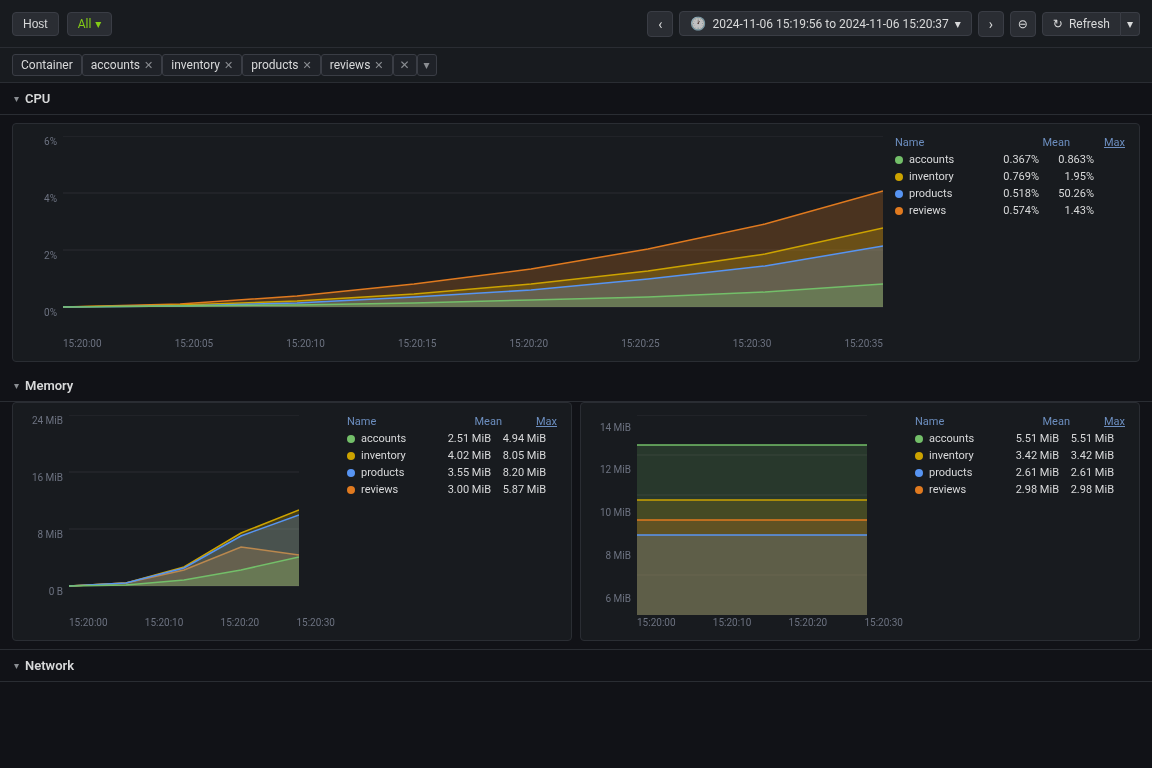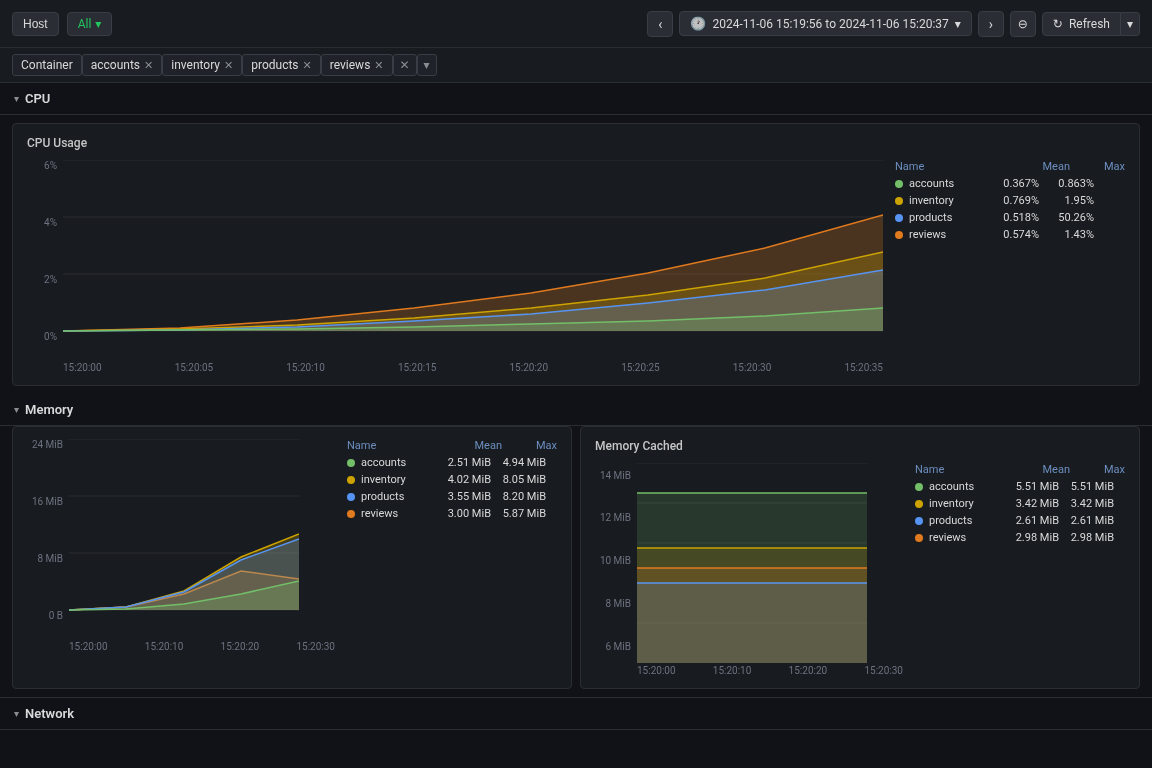--- a/index.html
+++ b/index.html
@@ -35,21 +35,21 @@
       border-radius: 4px;
       font-size: 12px;
       cursor: pointer;
     }
     .all-dropdown {
       display: flex;
       align-items: center;
       gap: 4px;
       background: #2a2d33;
       border: 1px solid #3a3d45;
-      color: #22c55e;
+      color: #84cc16;
       padding: 4px 10px;
       border-radius: 4px;
       font-size: 12px;
       cursor: pointer;
     }
     .top-center {
       display: flex;
       align-items: center;
       gap: 6px;
     }
@@ -204,21 +204,21 @@
     }
     .legend-table .legend-header {
       display: flex;
       gap: 0;
       margin-bottom: 4px;
       color: #6c8ebf;
       font-size: 11px;
     }
     .legend-table .legend-header span:first-child { width: 110px; }
     .legend-table .legend-header span:nth-child(2) { width: 65px; text-align: right; }
-    .legend-table .legend-header span:nth-child(3) { width: 55px; text-align: right; }
+    .legend-table .legend-header span:nth-child(3) { width: 55px; text-align: right; text-decoration: underline; }
     .legend-row {
       display: flex;
       align-items: center;
       gap: 0;
       margin-bottom: 4px;
       font-size: 11px;
     }
     .legend-dot {
       width: 8px;
       height: 8px;
@@ -307,21 +307,20 @@
   <div class="add-filter">✕</div>
   <div class="add-filter">▾</div>
 </div>
 
 <div class="section">
   <div class="section-header">
     <span class="chevron">▾</span>
     <span class="section-title">CPU</span>
   </div>
   <div class="chart-card">
-    <div class="chart-card-title">CPU Usage</div>
     <div class="chart-with-legend">
       <div class="chart-area">
 
         <div style="display:flex; flex-direction:column; position:relative;">
           <div style="display:flex; align-items:flex-start; gap:0;">
             <div style="width:36px; display:flex; flex-direction:column; justify-content:space-between; height:200px; align-items:flex-end; padding-right:6px; color:#6c7280; font-size:10px; padding-top:0; padding-bottom:18px;">
               <span>6%</span>
               <span>4%</span>
               <span>2%</span>
               <span>0%</span>
@@ -471,21 +470,20 @@
             <div class="legend-dot" style="background:#e07a1f;"></div>
             <span class="legend-name">reviews</span>
             <span class="legend-mean">3.00 MiB</span>
             <span class="legend-max">5.87 MiB</span>
           </div>
         </div>
       </div>
     </div>
 
     <div class="chart-card-half">
-      <div class="chart-card-title">Memory Cached</div>
       <div class="chart-with-legend">
         <div style="display:flex; flex-direction:column; flex:1;">
           <div style="display:flex; align-items:center;">
             <div style="width:42px; display:flex; flex-direction:column; justify-content:space-between; height:200px; align-items:flex-end; padding-right:6px; color:#6c7280; font-size:10px; padding-bottom:18px;">
               <span>14 MiB</span>
               <span>12 MiB</span>
               <span>10 MiB</span>
               <span>8 MiB</span>
               <span>6 MiB</span>
             </div>

